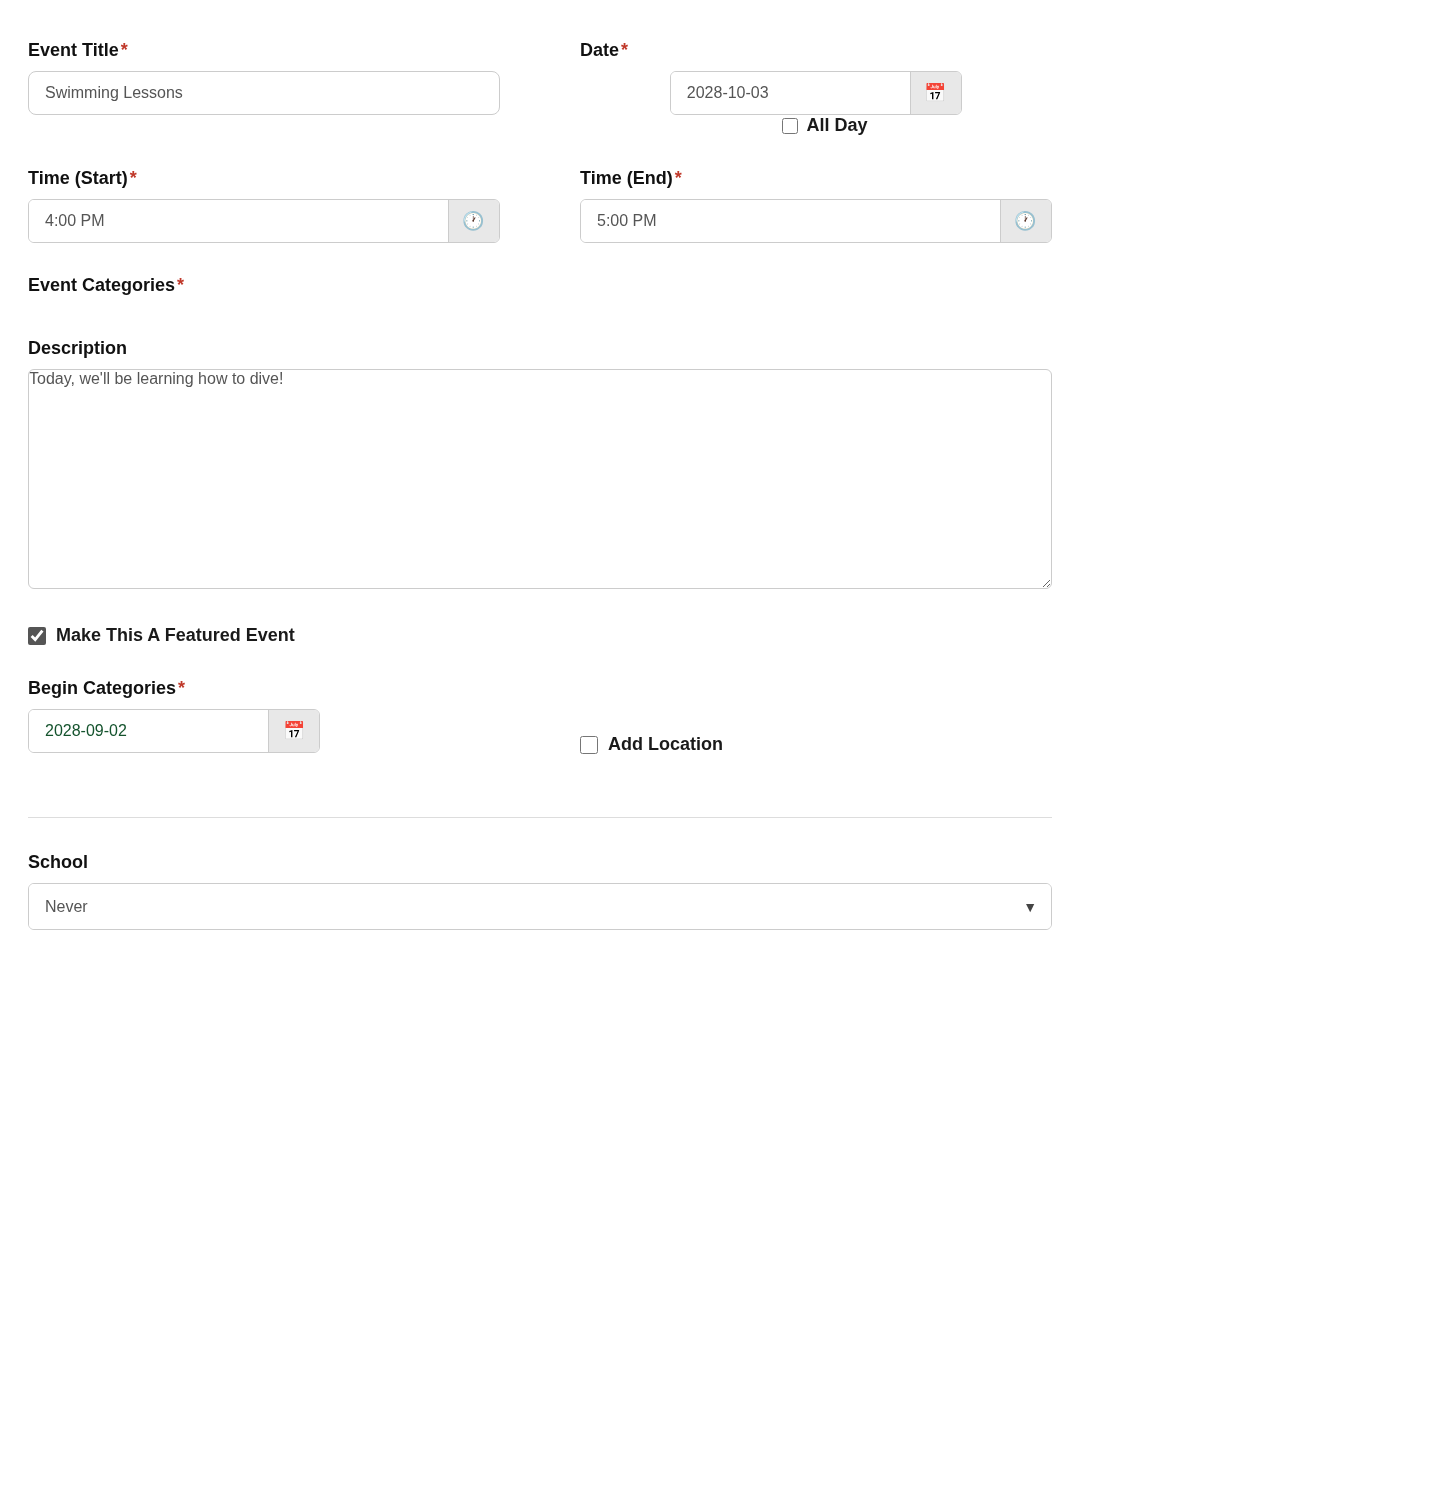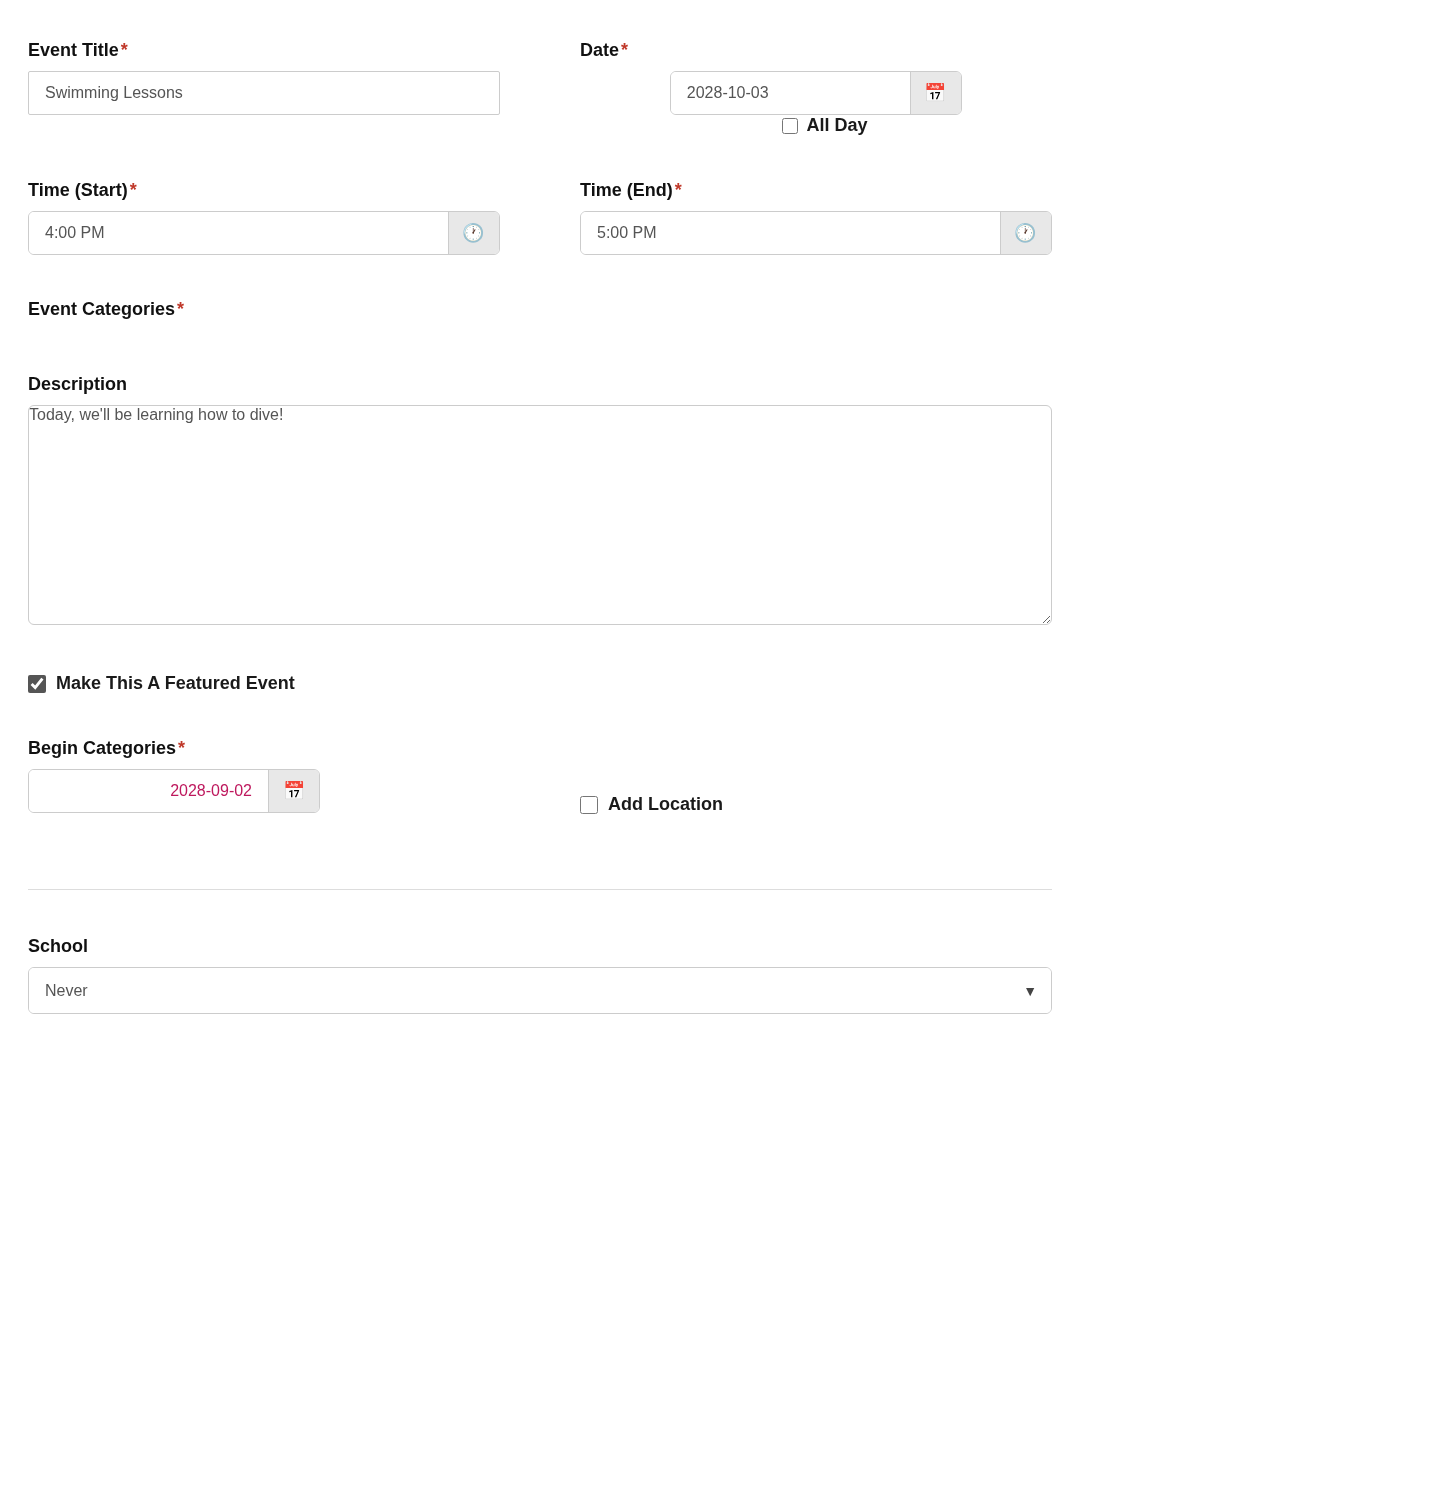--- a/index.html
+++ b/index.html
@@ -13,21 +13,21 @@
       background: #ffffff;
       color: #1a1a1a;
       font-size: 16px;
       padding: 40px 28px;
       max-width: 1080px;
     }
 
     .form-grid {
       display: grid;
       grid-template-columns: 1fr 1fr;
-      gap: 16px 80px;
+      gap: 4px 80px;
     }
 
     .form-group {
       margin-bottom: 28px;
     }
 
     .form-group.full-width {
       grid-column: 1 / -1;
     }
 
@@ -40,21 +40,21 @@
     }
 
     label.field-label .required {
       color: #c0392b;
       margin-left: 2px;
     }
 
     .input-text {
       width: 100%;
       border: 1.5px solid #ccc;
-      border-radius: 2px;
+      border-radius: 8px;
       padding: 12px 16px;
       font-size: 16px;
       color: #555;
       background: #fff;
       outline: none;
     }
 
     .date-row {
       display: flex;
       align-items: center;
@@ -221,24 +221,23 @@
       overflow: hidden;
       width: fit-content;
       min-width: 220px;
     }
 
     .begin-featuring-wrap input {
       border: none;
       outline: none;
       padding: 12px 16px;
       font-size: 16px;
-      color: #be185d;
+      color: #14532d;
       background: #fff;
       flex: 1;
-      text-align: right;
     }
   </style>
 </head>
 <body>
 
 <div class="form-grid">
 
   <div class="form-group">
     <label class="field-label">
       <span>Event Title</span><span class="required">*</span>

